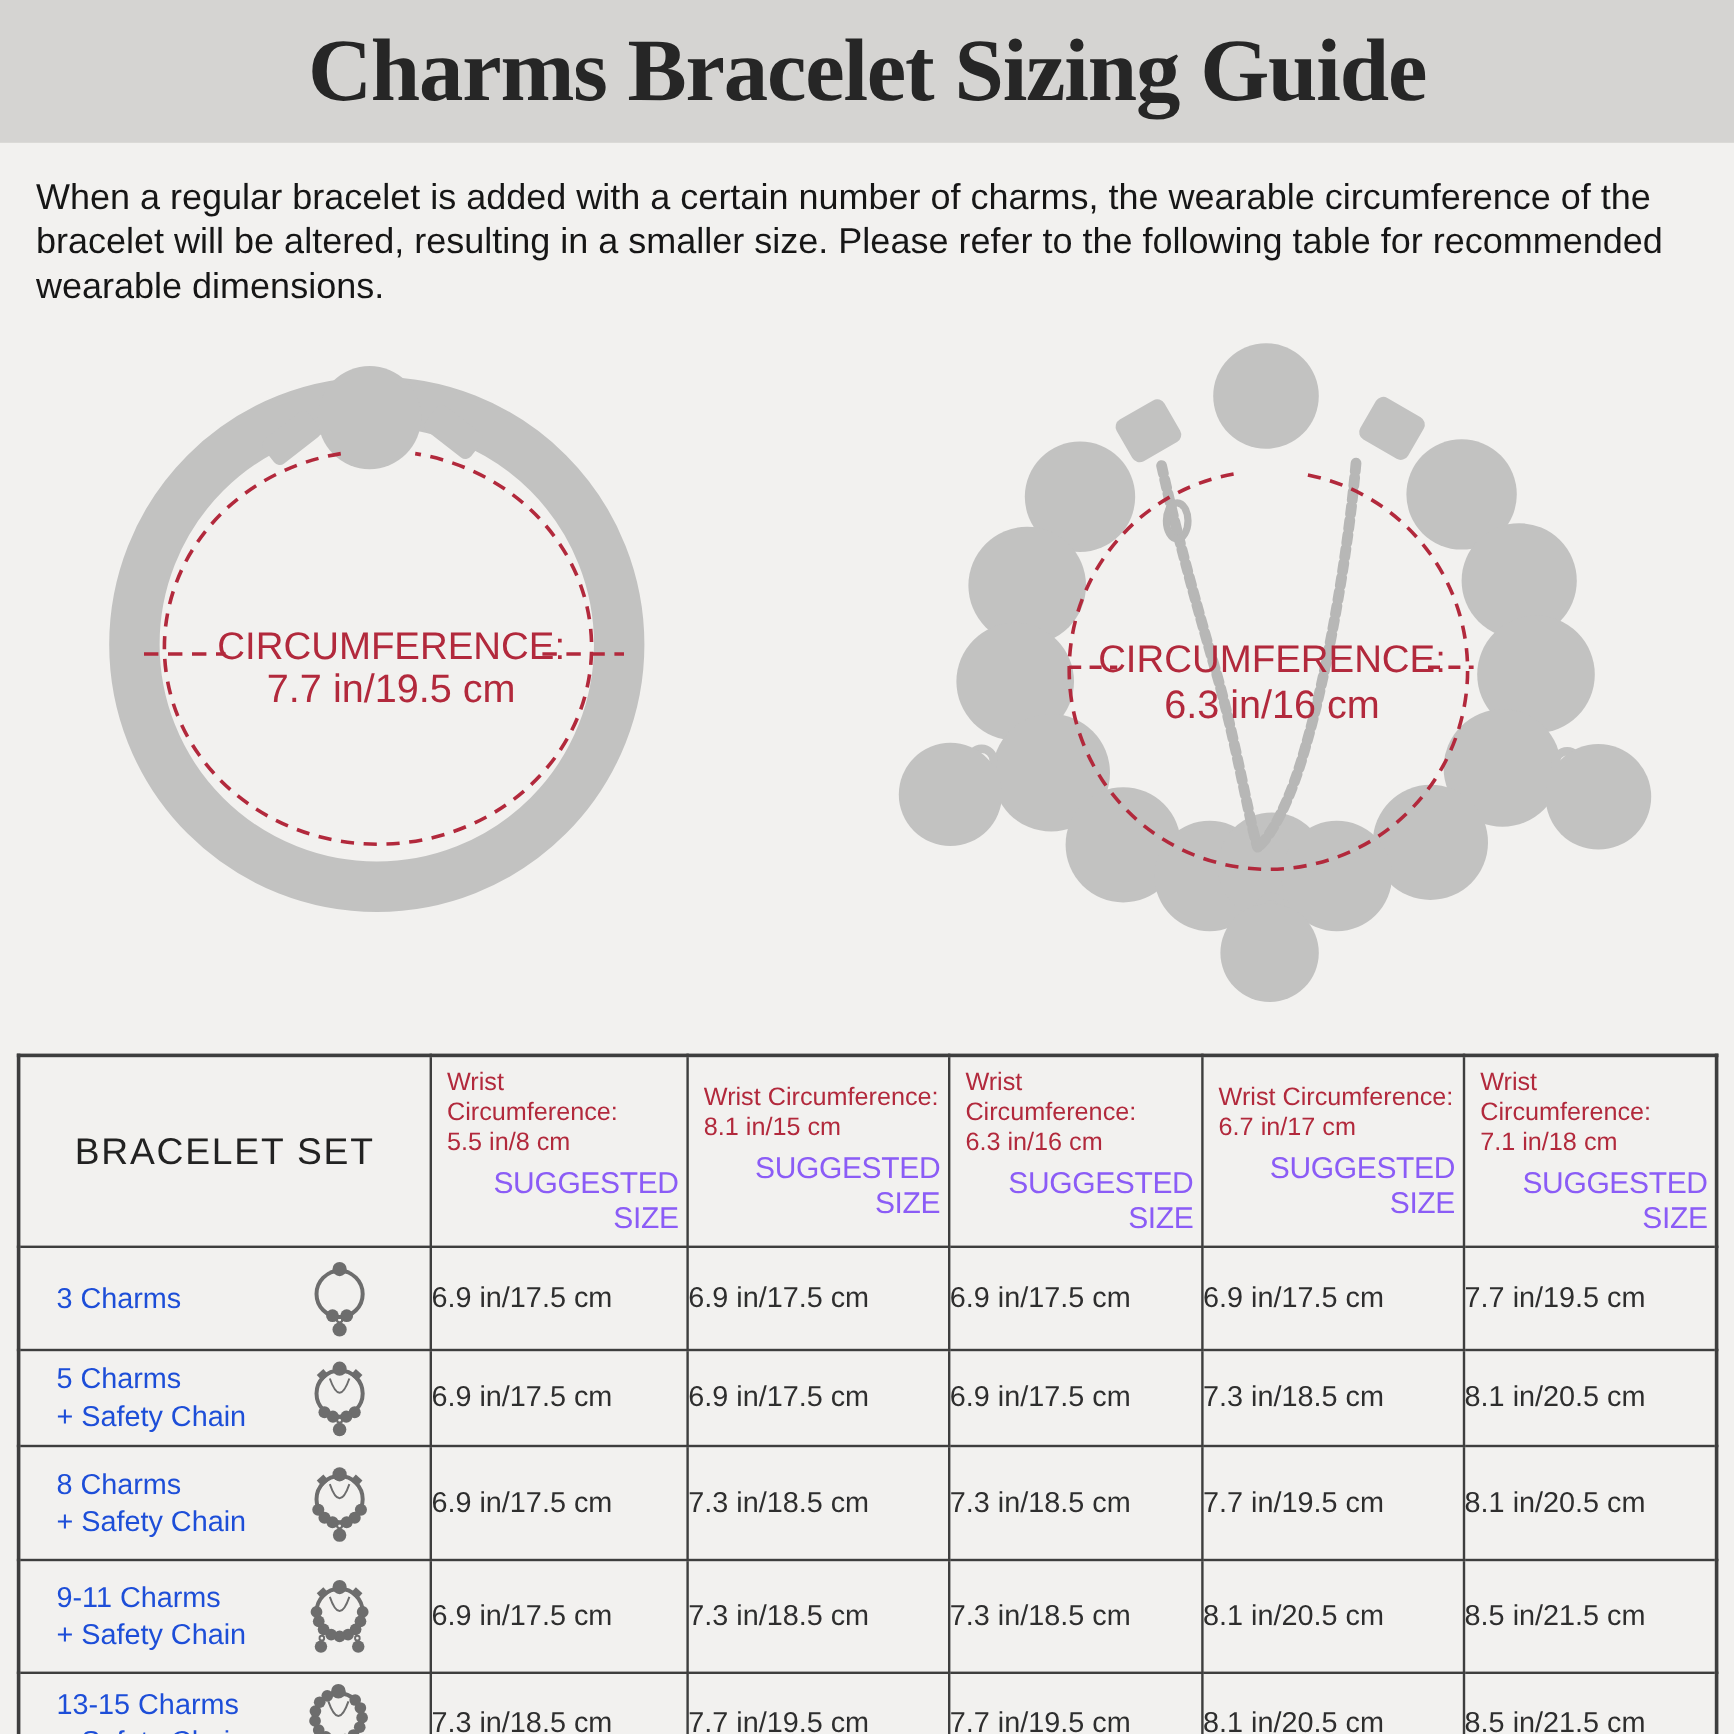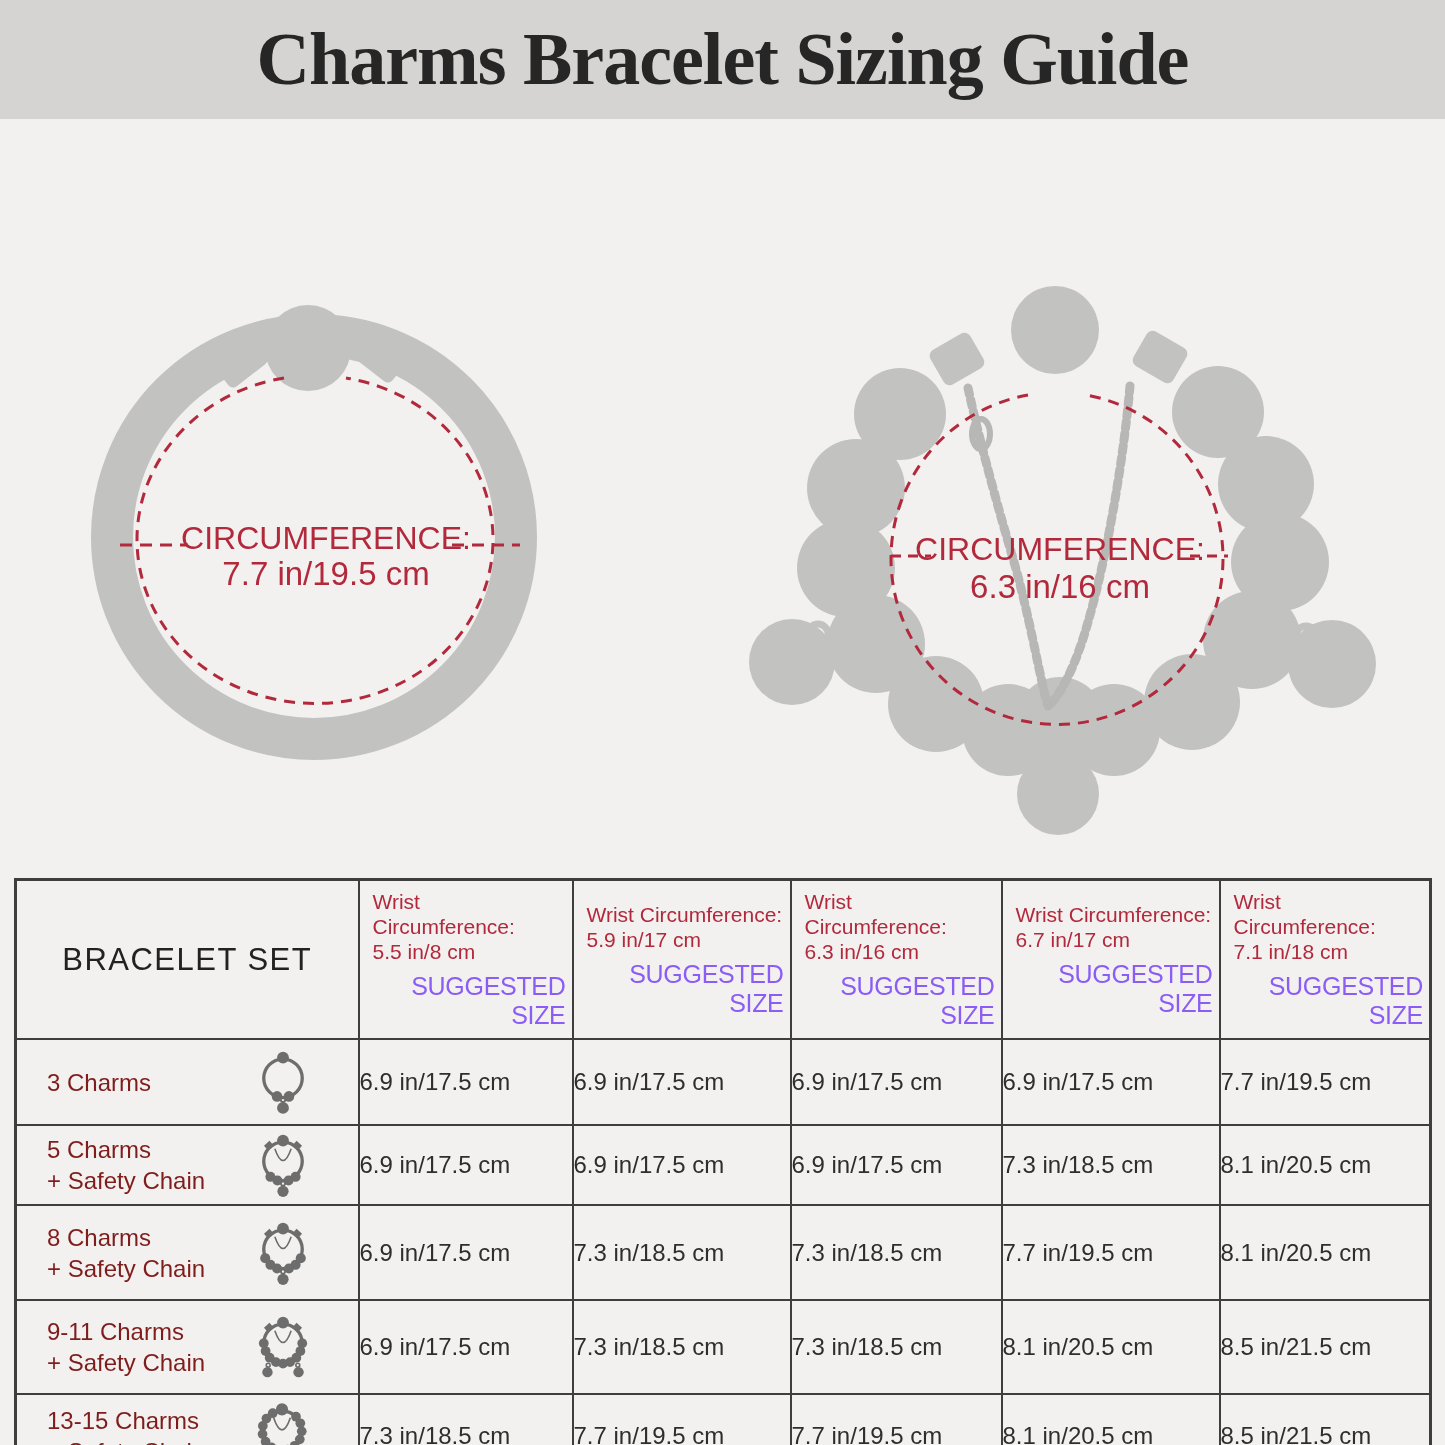--- a/index.html
+++ b/index.html
@@ -51,32 +51,33 @@
   th.size-head { text-align:left; padding:8px 6px 8px 13px; font-weight:normal; }
   .wrist-l1, .wrist-l2 {
     color:#b2293c; font-size:21px; line-height:25px;
   }
   .suggested {
     margin-top:8px; font-size:25px; color:#8b5cf6; letter-spacing:-0.3px;text-align:right;
   }
   td.val { text-align:left; font-size:24px; color:#2e2e2e; }
   td.set-cell { padding:0 38px 0 30px; }
   .set-inner { display:flex; align-items:center; justify-content:space-between; }
-  .set-label { font-size:24px; line-height:31px; color:#7f1d1d; }
+  .set-label { font-size:24px; line-height:31px; color:#1d4ed8; }
   .row-icon { flex:0 0 auto; }
 </style>
 </head>
 <body>
 
 <div class="page">
 
   <div class="banner">
     <h1>Charms Bracelet Sizing Guide</h1>
   </div>
 
+  <p class="intro">When a regular bracelet is added with a certain number of charms, the wearable circumference of the bracelet will be altered, resulting in a smaller size. Please refer to the following table for recommended wearable dimensions.</p>
 
   <svg class="diagram-layer" viewBox="0 0 1445 612">
 
     <g>
       <circle cx="314" cy="275" r="202" fill="none" stroke="#c2c2c1" stroke-width="42"></circle>
       <rect x="-24" y="-13" width="48" height="26" rx="6" fill="#c2c2c1" transform="translate(243,103) rotate(-38)"></rect>
       <rect x="-24" y="-13" width="48" height="26" rx="6" fill="#c2c2c1" transform="translate(378,98) rotate(38)"></rect>
       <circle cx="308" cy="86" r="43" fill="#c2c2c1"></circle>
     </g>
     <g>
@@ -139,21 +140,21 @@
     <thead>
       <tr style="height:107px">
         <th class="set-head">BRACELET SET</th>
         <th class="size-head">
           <div class="wrist-l1">Wrist Circumference:</div>
           <div class="wrist-l2">5.5 in/8 cm</div>
           <div class="suggested">SUGGESTED SIZE</div>
         </th>
         <th class="size-head">
           <div class="wrist-l1">Wrist Circumference:</div>
-          <div class="wrist-l2">5.9 in/17 cm</div>
+          <div class="wrist-l2">8.1 in/15 cm</div>
           <div class="suggested">SUGGESTED SIZE</div>
         </th>
         <th class="size-head">
           <div class="wrist-l1">Wrist Circumference:</div>
           <div class="wrist-l2">6.3 in/16 cm</div>
           <div class="suggested">SUGGESTED SIZE</div>
         </th>
         <th class="size-head">
           <div class="wrist-l1">Wrist Circumference:</div>
           <div class="wrist-l2">6.7 in/17 cm</div>

